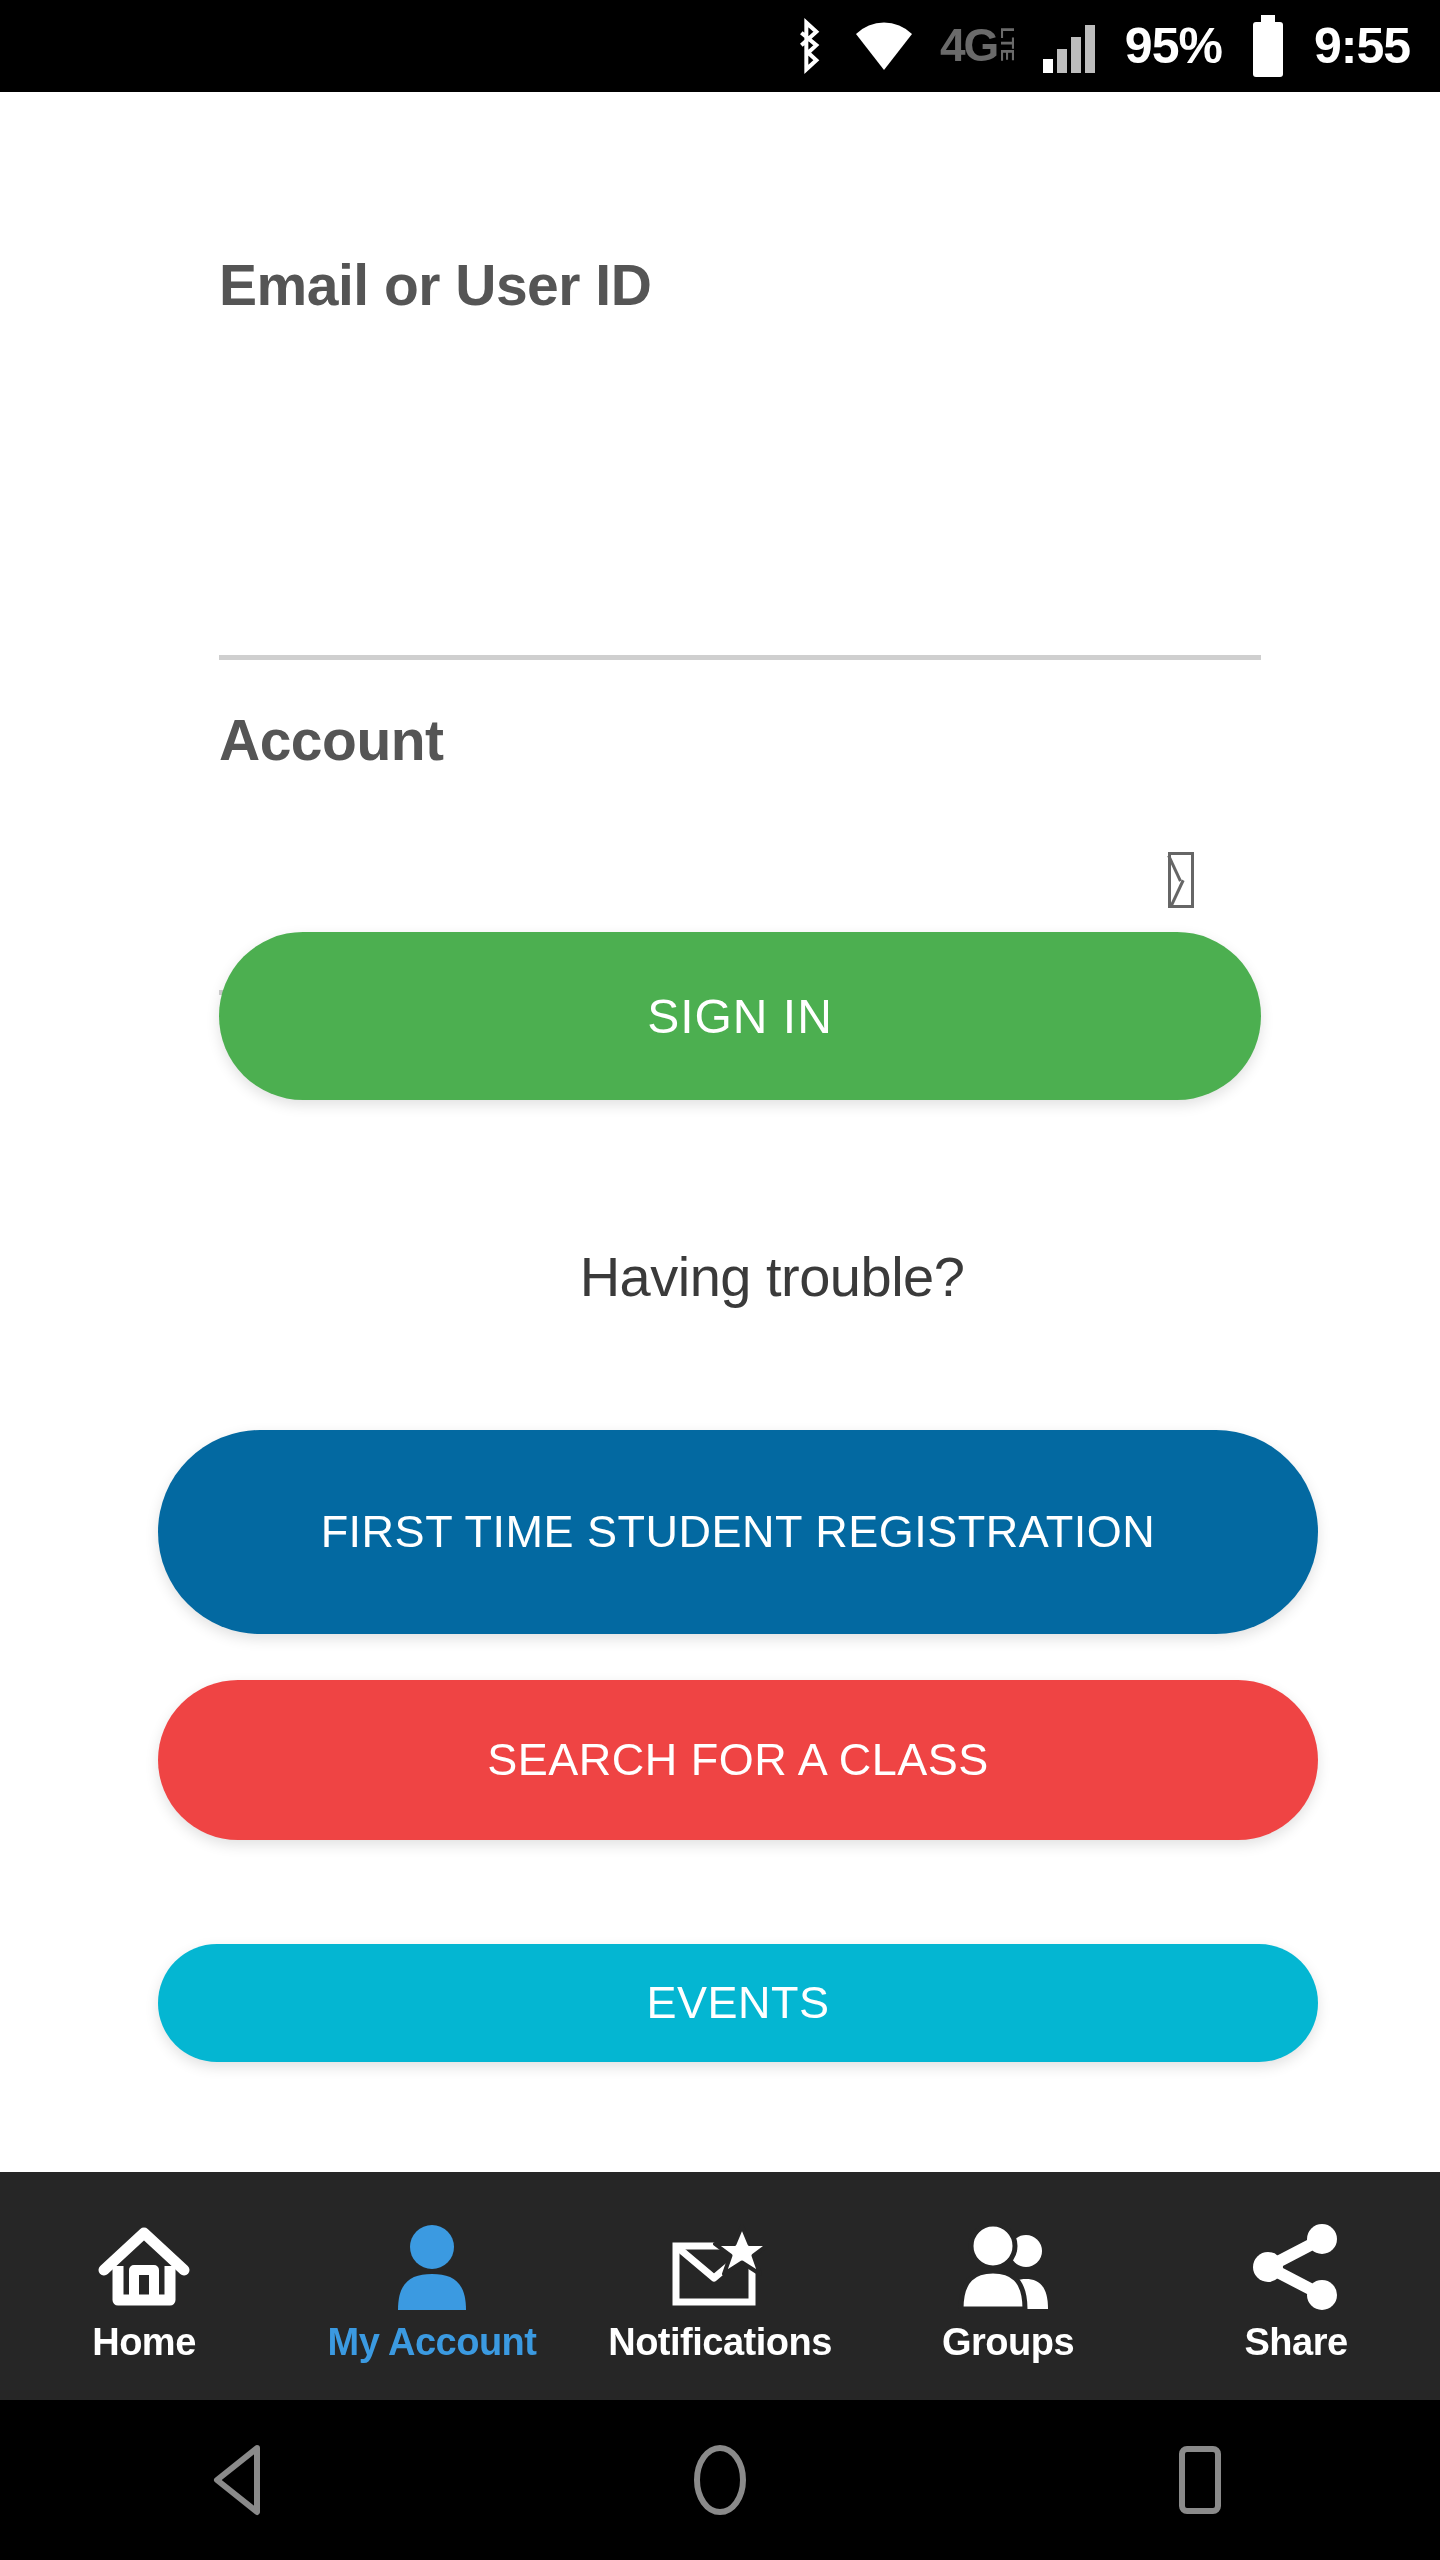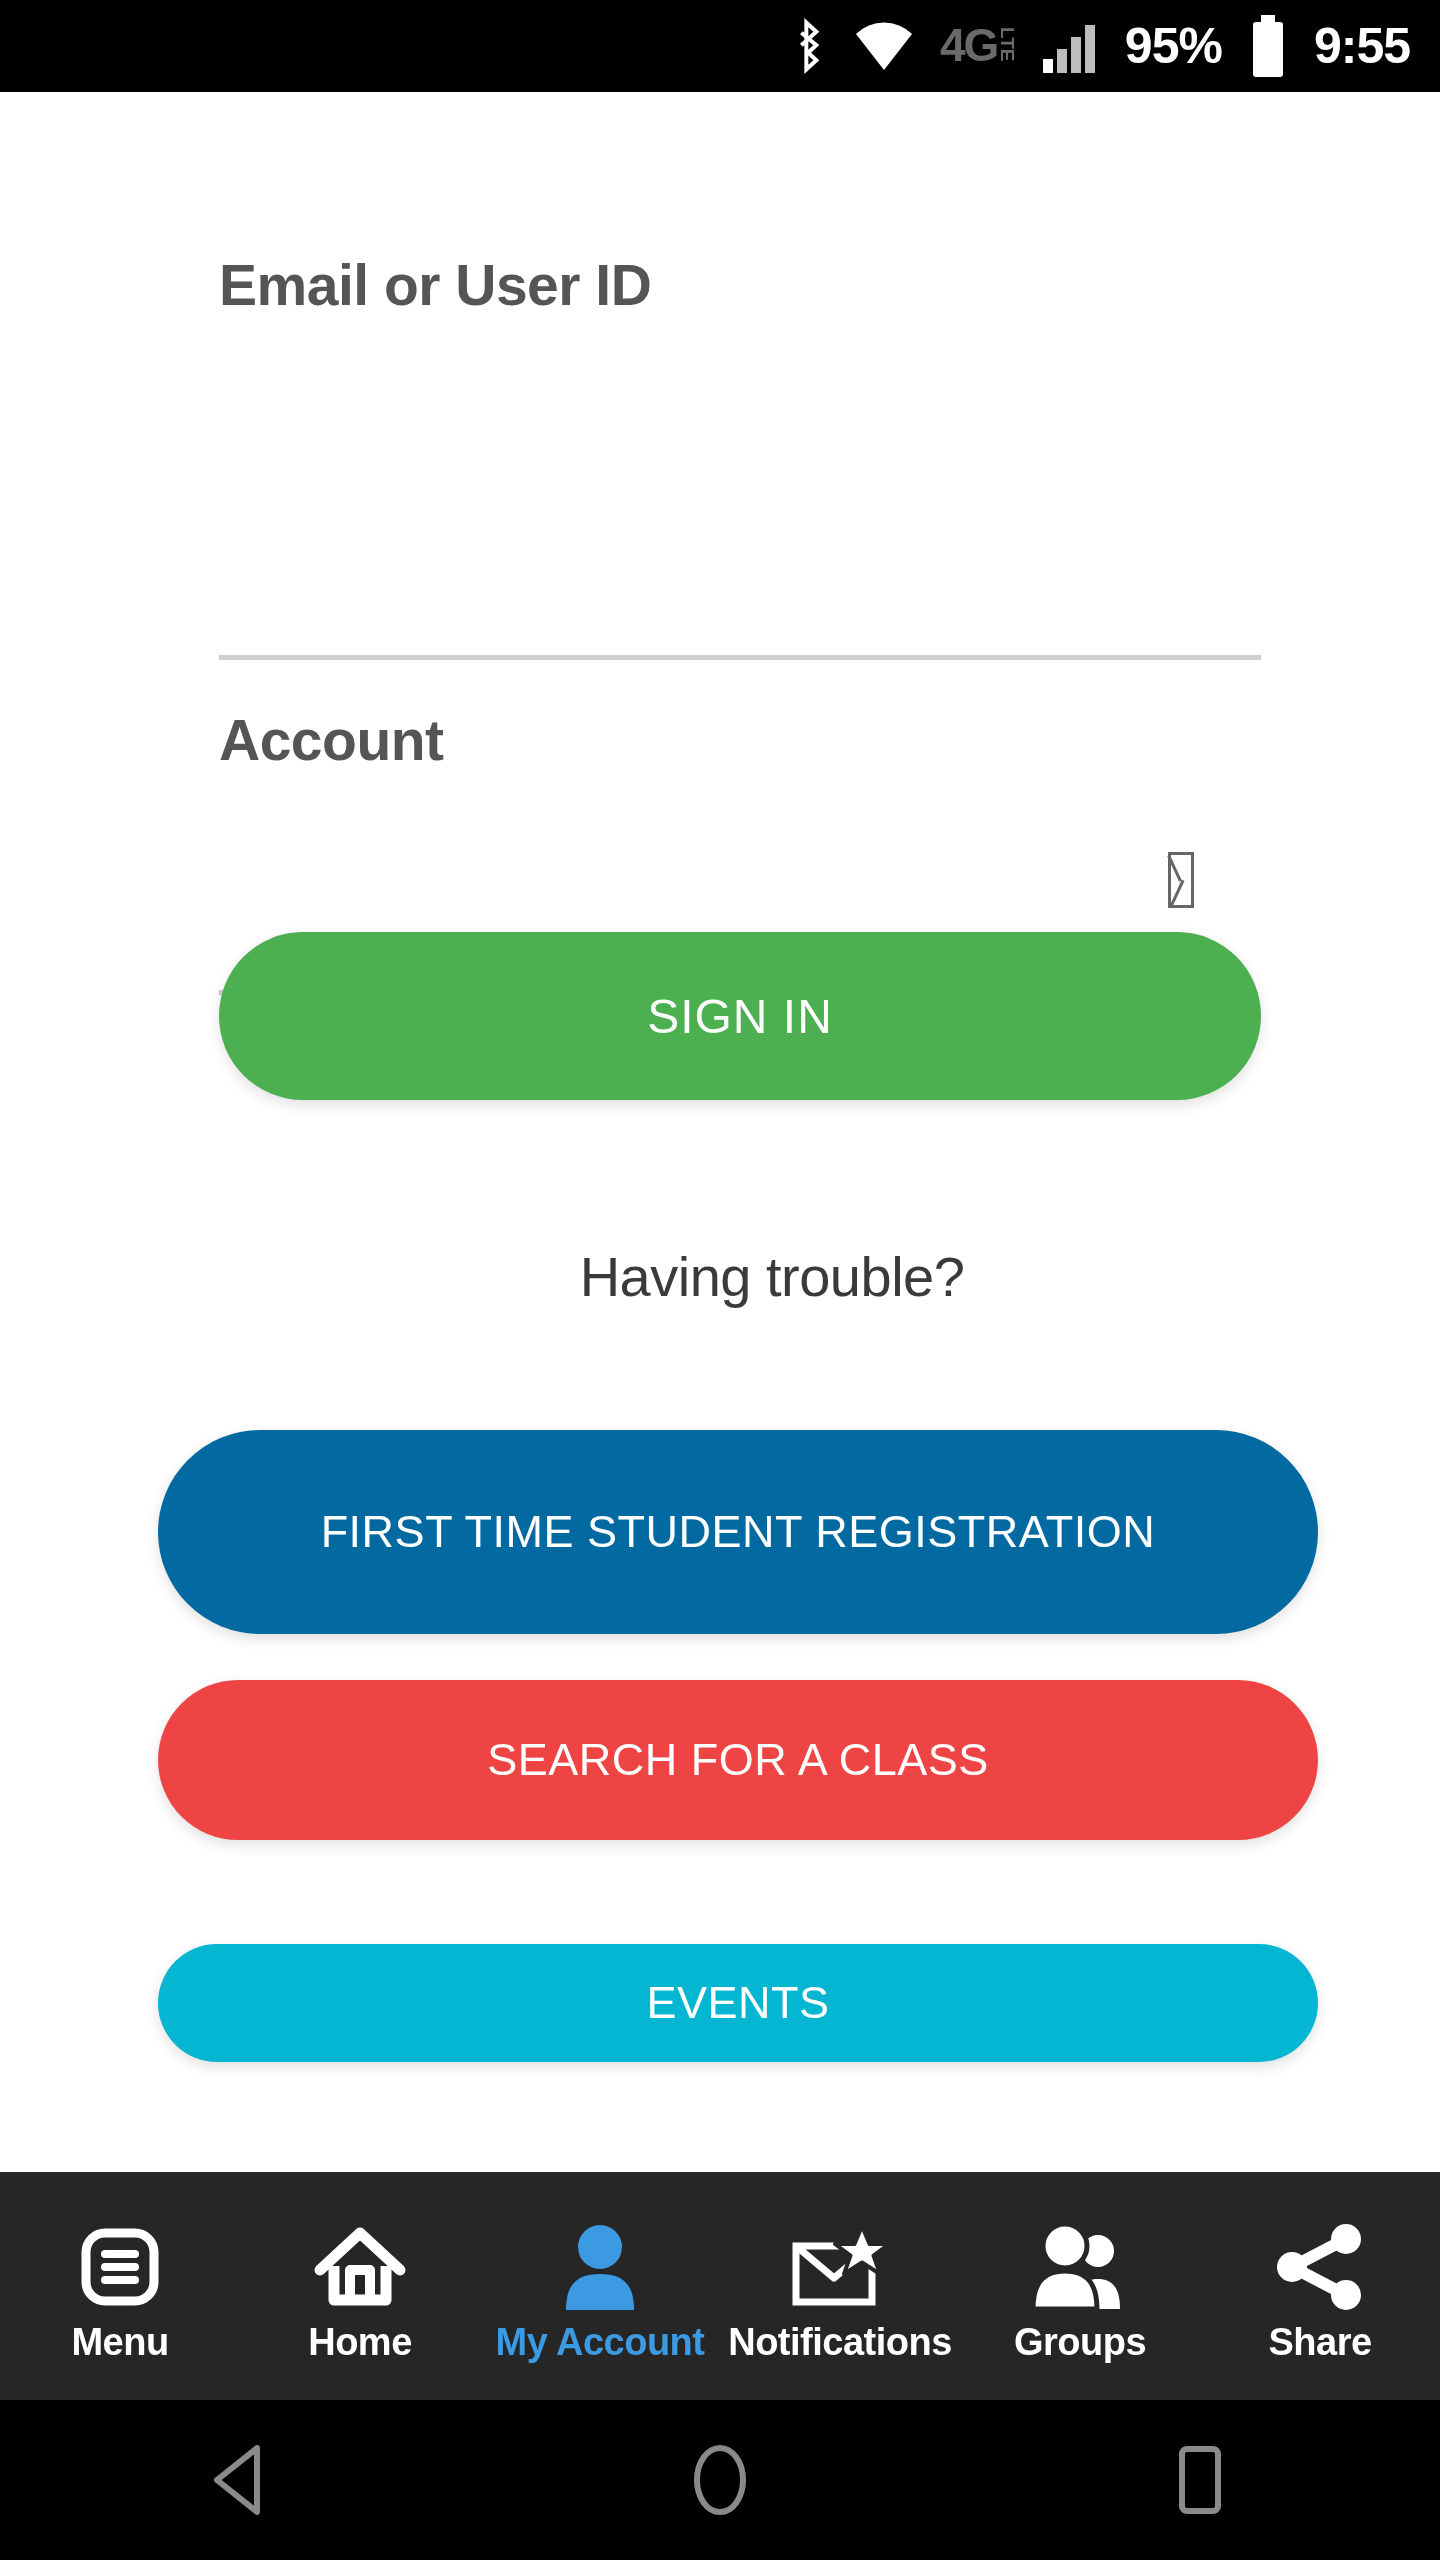--- a/index.html
+++ b/index.html
@@ -263,31 +263,20 @@
     <button class="pill pill-cyan" style="left:142px; top:1325px; width:1160px; height:204px; background:#0369a1;margin-top:13px;">FIRST TIME STUDENT REGISTRATION</button>
 
     <button class="pill pill-cyan" style="left:142px; top:1588px; width:1160px; height:160px; background:#ef4444;">SEARCH FOR A CLASS</button>
 
     <button class="pill pill-cyan" style="left:142px; top:1852px; width:1160px; height:118px; background:#04B6D2;">EVENTS</button>
 
   </div>
 
   <div id="bottom-nav">
 
-    <div class="nav-item">
-      <span class="nav-icon">
-        <svg width="86" height="86" viewBox="0 0 86 86" aria-hidden="true">
-          <rect x="9" y="9" width="68" height="68" rx="19" fill="none" stroke="#ffffff" stroke-width="9"></rect>
-          <rect x="24" y="26" width="38" height="8" rx="4" fill="#ffffff"></rect>
-          <rect x="24" y="39" width="38" height="8" rx="4" fill="#ffffff"></rect>
-          <rect x="24" y="52" width="38" height="8" rx="4" fill="#ffffff"></rect>
-        </svg>
-      </span>
-      <span class="nav-label">Menu</span>
-    </div>
 
     <div class="nav-item">
       <span class="nav-icon">
         <svg width="92" height="86" viewBox="0 0 92 86" aria-hidden="true">
           <path d="M6 46 L46 9 L86 46" fill="none" stroke="#ffffff" stroke-width="11" stroke-linecap="round" stroke-linejoin="round"></path>
           <path d="M20 42 L20 76 L72 76 L72 42" fill="none" stroke="#ffffff" stroke-width="11" stroke-linejoin="round"></path>
           <path d="M36 76 L36 46 L56 46 L56 76" fill="none" stroke="#ffffff" stroke-width="10" stroke-linejoin="round"></path>
         </svg>
       </span>
       <span class="nav-label">Home</span>

